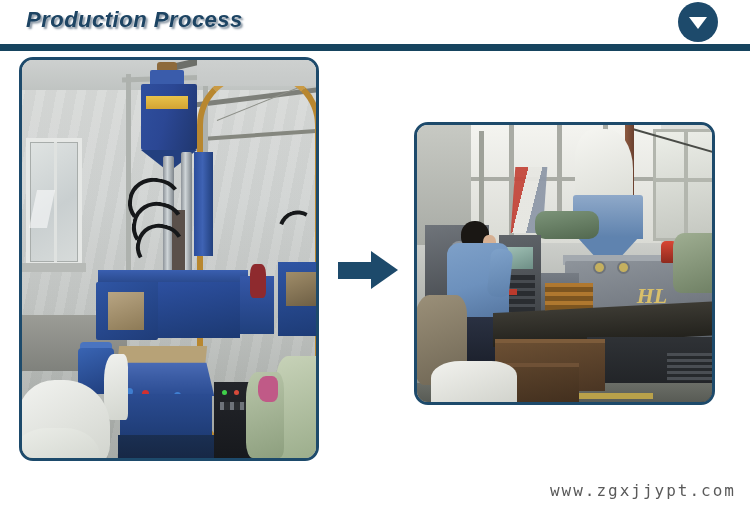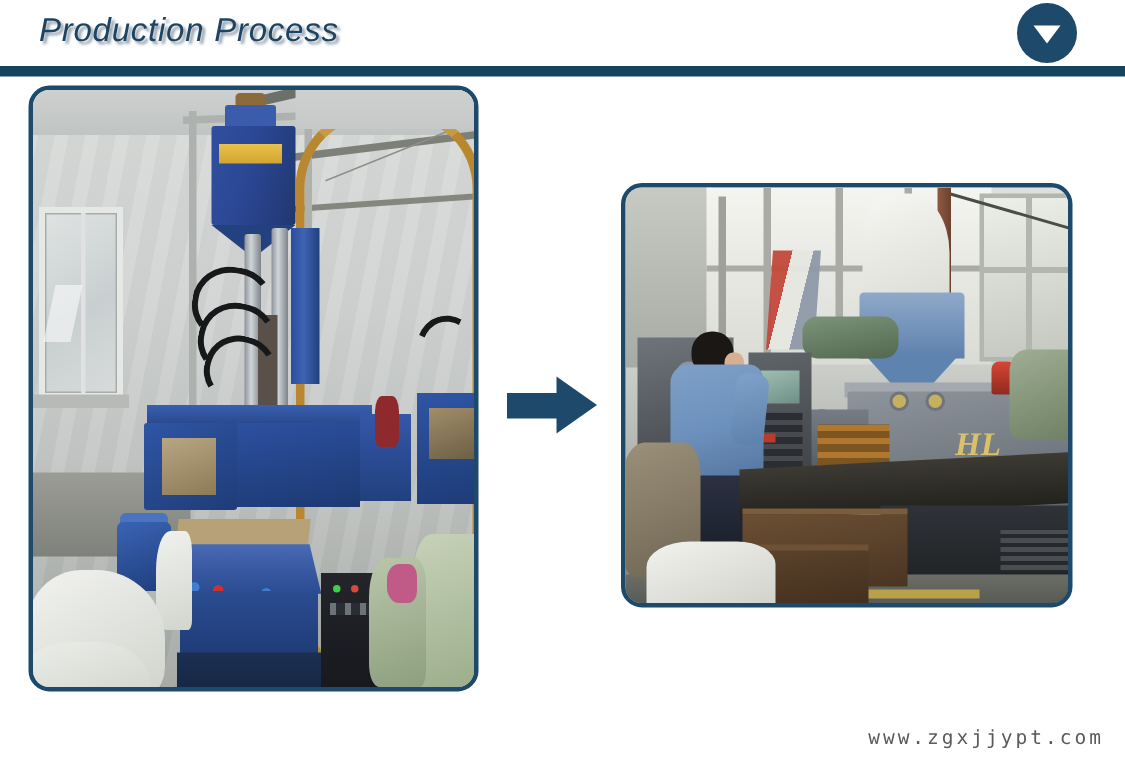--- a/index.html
+++ b/index.html
@@ -19,21 +19,21 @@
   
   .header {
     position:absolute;
     left:0; top:0;
     width:750px; height:50px;
   }
   .header-title {
     position:absolute;
     left:26px; top:7px;
     font-size:22px;
-    font-weight:normal;
+    font-weight:bold;
     font-style:italic;
     color:#1d4463;
     letter-spacing:0.5px;
     text-shadow:2px 2px 2px rgba(120,135,150,0.85);
     white-space:nowrap;
   }
   .header-rule {
     position:absolute;
     left:0; top:44px;
     width:750px; height:7px;
@@ -552,21 +552,21 @@
     border-top:19px solid transparent;
     border-bottom:19px solid transparent;
     border-left:27px solid #1d4a6b;
   }
 
   
   .watermark {
     position:absolute;
     right:14px; bottom:10px;
     font-family:"DejaVu Sans Mono", monospace;
-    font-size:13px;
+    font-size:16px;
     color:#5a5a5a;
     letter-spacing:2px;
     white-space:nowrap;
   }
 </style>
 </head>
 <body>
 
 <div class="page">
 

